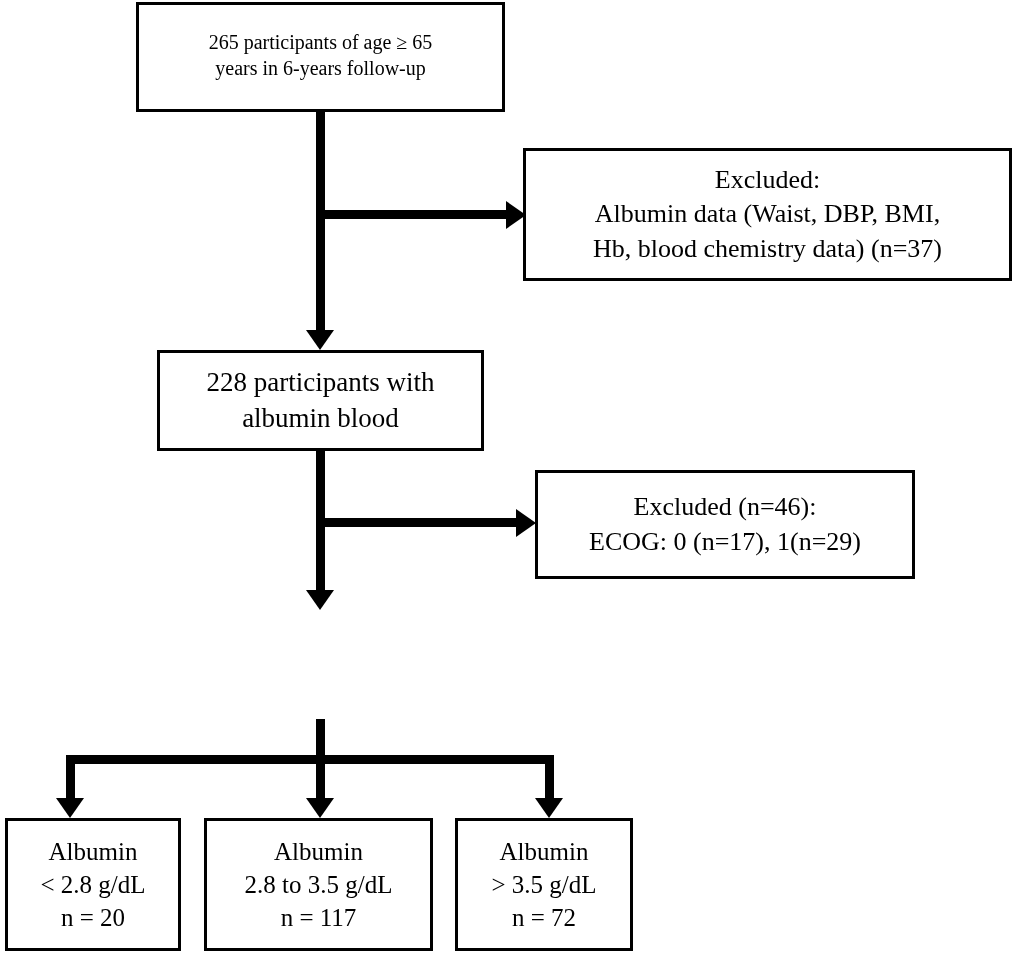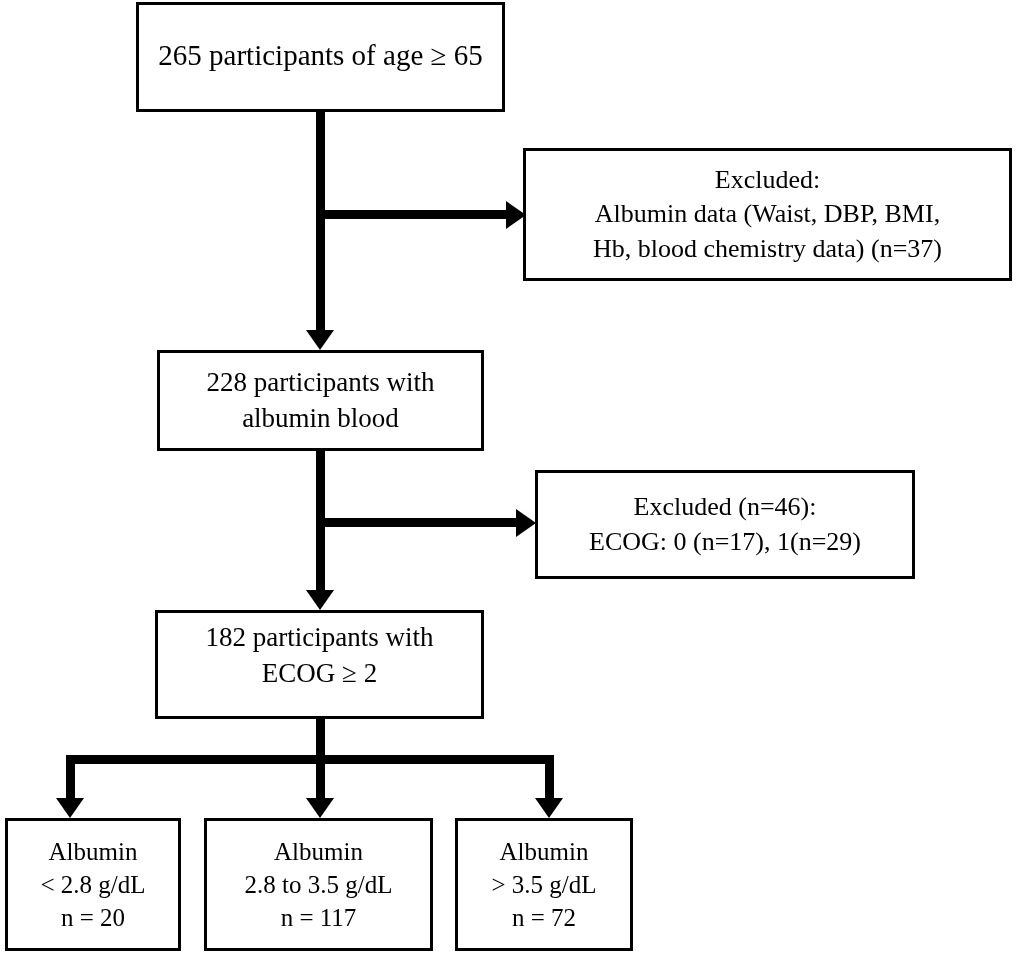--- a/index.html
+++ b/index.html
@@ -26,21 +26,21 @@
     justify-content: center;
     text-align: center;
     color: #000000;
     line-height: 1.32;
   }
   .node .line {
     display: block;
     white-space: nowrap;
   }
   
-  #node-screened  { left: 136px; top: 2px;   width: 369px; height: 110px; font-size: 29px; padding-bottom: 4px; }
+  #node-screened  { left: 136px; top: 2px;   width: 369px; height: 110px; font-size: 20px; padding-bottom: 4px; }
   #node-excluded-1{ left: 523px; top: 148px; width: 489px; height: 133px; font-size: 26px; }
   #node-albumin   { left: 157px; top: 350px; width: 327px; height: 101px; font-size: 27px; }
   #node-excluded-2{ left: 535px; top: 470px; width: 380px; height: 109px; font-size: 26px; }
   #node-ecog      { left: 155px; top: 610px; width: 329px; height: 109px; font-size: 27px; padding-bottom: 18px;}
   #node-group-low { left: 5px;   top: 818px; width: 176px; height: 133px; font-size: 25px; }
   #node-group-mid { left: 204px; top: 818px; width: 229px; height: 133px; font-size: 25px; }
   #node-group-high{ left: 455px; top: 818px; width: 178px; height: 133px; font-size: 25px; }
 
   
   .conn {
@@ -64,20 +64,21 @@
     border-left: 20px solid #000000;
   }
 </style>
 </head>
 <body>
 
 <div id="canvas">
 
   <div class="node" id="node-screened">
     <span class="line">265 participants  of age ≥ 65</span>
+    <span class="line">years in 6-years follow-up</span>
   </div>
 
   <div class="conn v" style="left:316px; top:112px; height:222px;"></div>
   <div class="arrow-down" style="left:306px; top:330px;"></div>
 
   <div class="conn h" style="left:316px; top:210px; width:199px;"></div>
   <div class="arrow-right" style="left:506px; top:201px;"></div>
 
   <div class="node" id="node-excluded-1">
     <span class="line">Excluded:</span>
@@ -94,24 +95,20 @@
   <div class="arrow-down" style="left:306px; top:590px;"></div>
 
   <div class="conn h" style="left:316px; top:518px; width:209px;"></div>
   <div class="arrow-right" style="left:516px; top:509px;"></div>
 
   <div class="node" id="node-excluded-2">
     <span class="line">Excluded (n=46):</span>
     <span class="line">ECOG: 0 (n=17), 1(n=29)</span>
   </div>
 
-  <div class="node" id="node-ecog">
-    <span class="line">182 participants  with</span>
-    <span class="line">ECOG ≥ 2</span>
-  </div>
 
   <div class="conn v" style="left:316px; top:719px; height:45px;"></div>
   <div class="conn h" style="left:66px; top:755px; width:488px;"></div>
 
   <div class="conn v" style="left:66px; top:755px; height:47px;"></div>
   <div class="arrow-down" style="left:56px; top:798px;"></div>
 
   <div class="conn v" style="left:316px; top:755px; height:47px;"></div>
   <div class="arrow-down" style="left:306px; top:798px;"></div>
 

